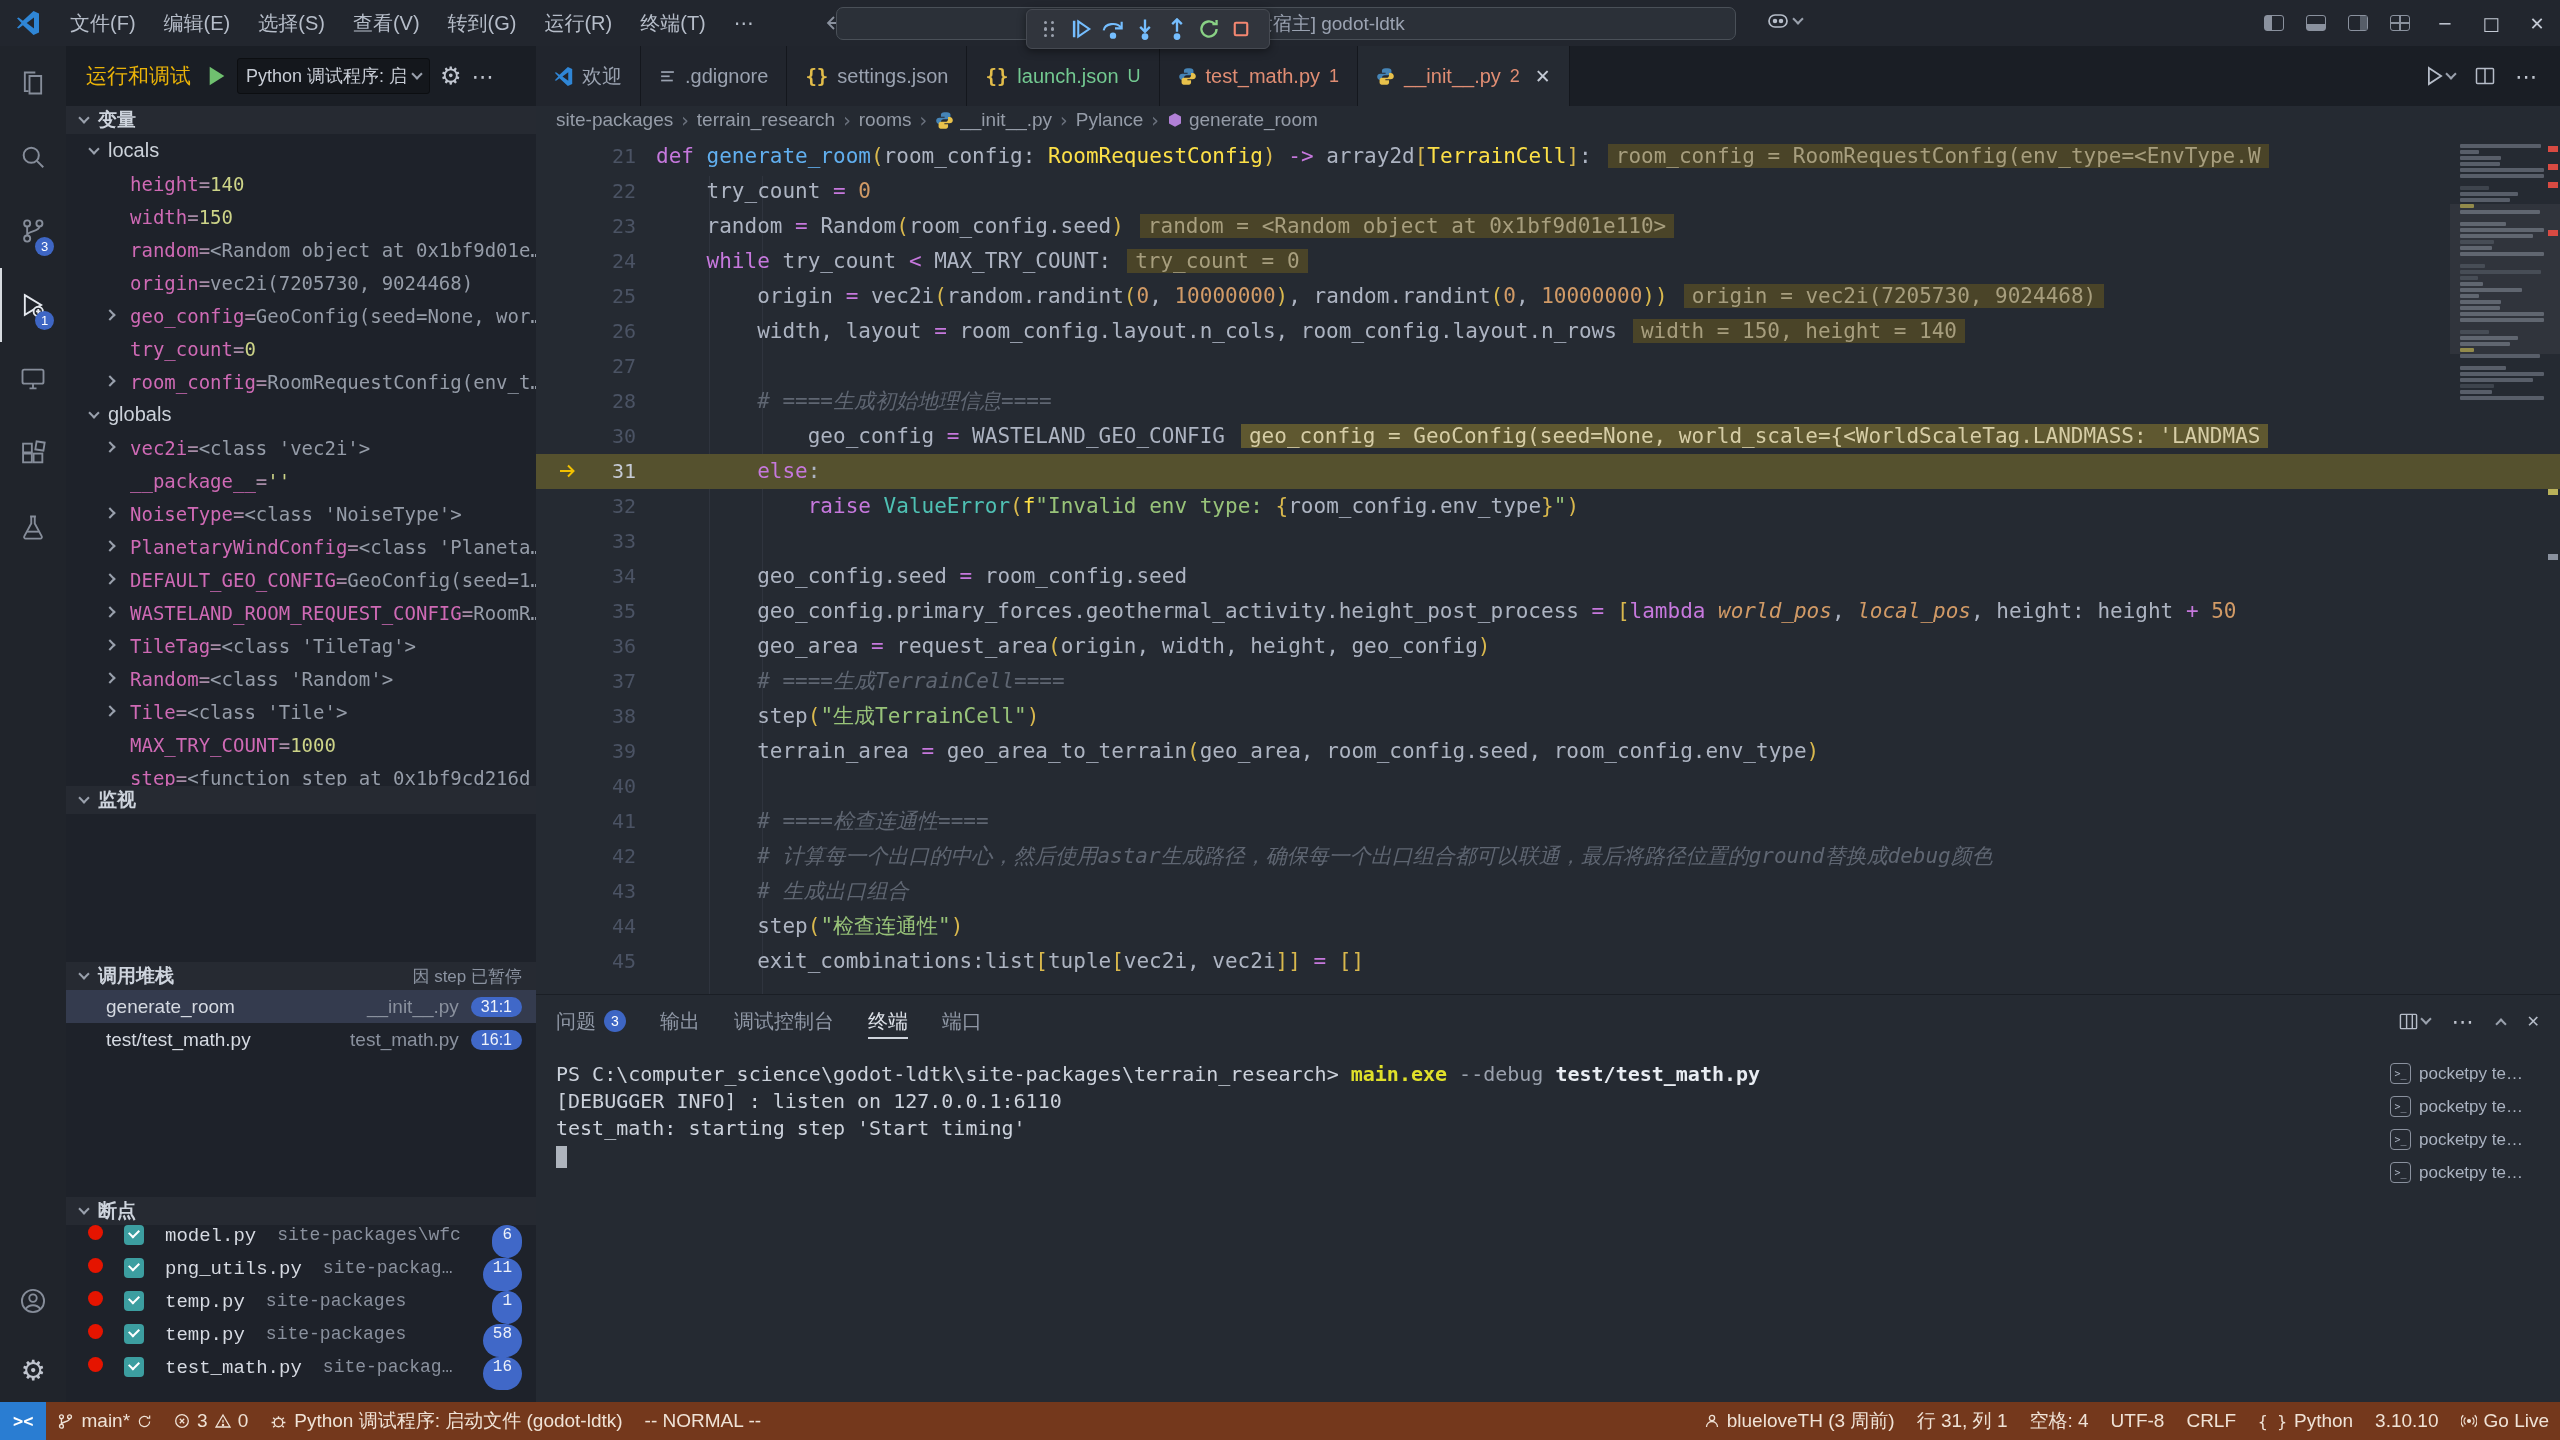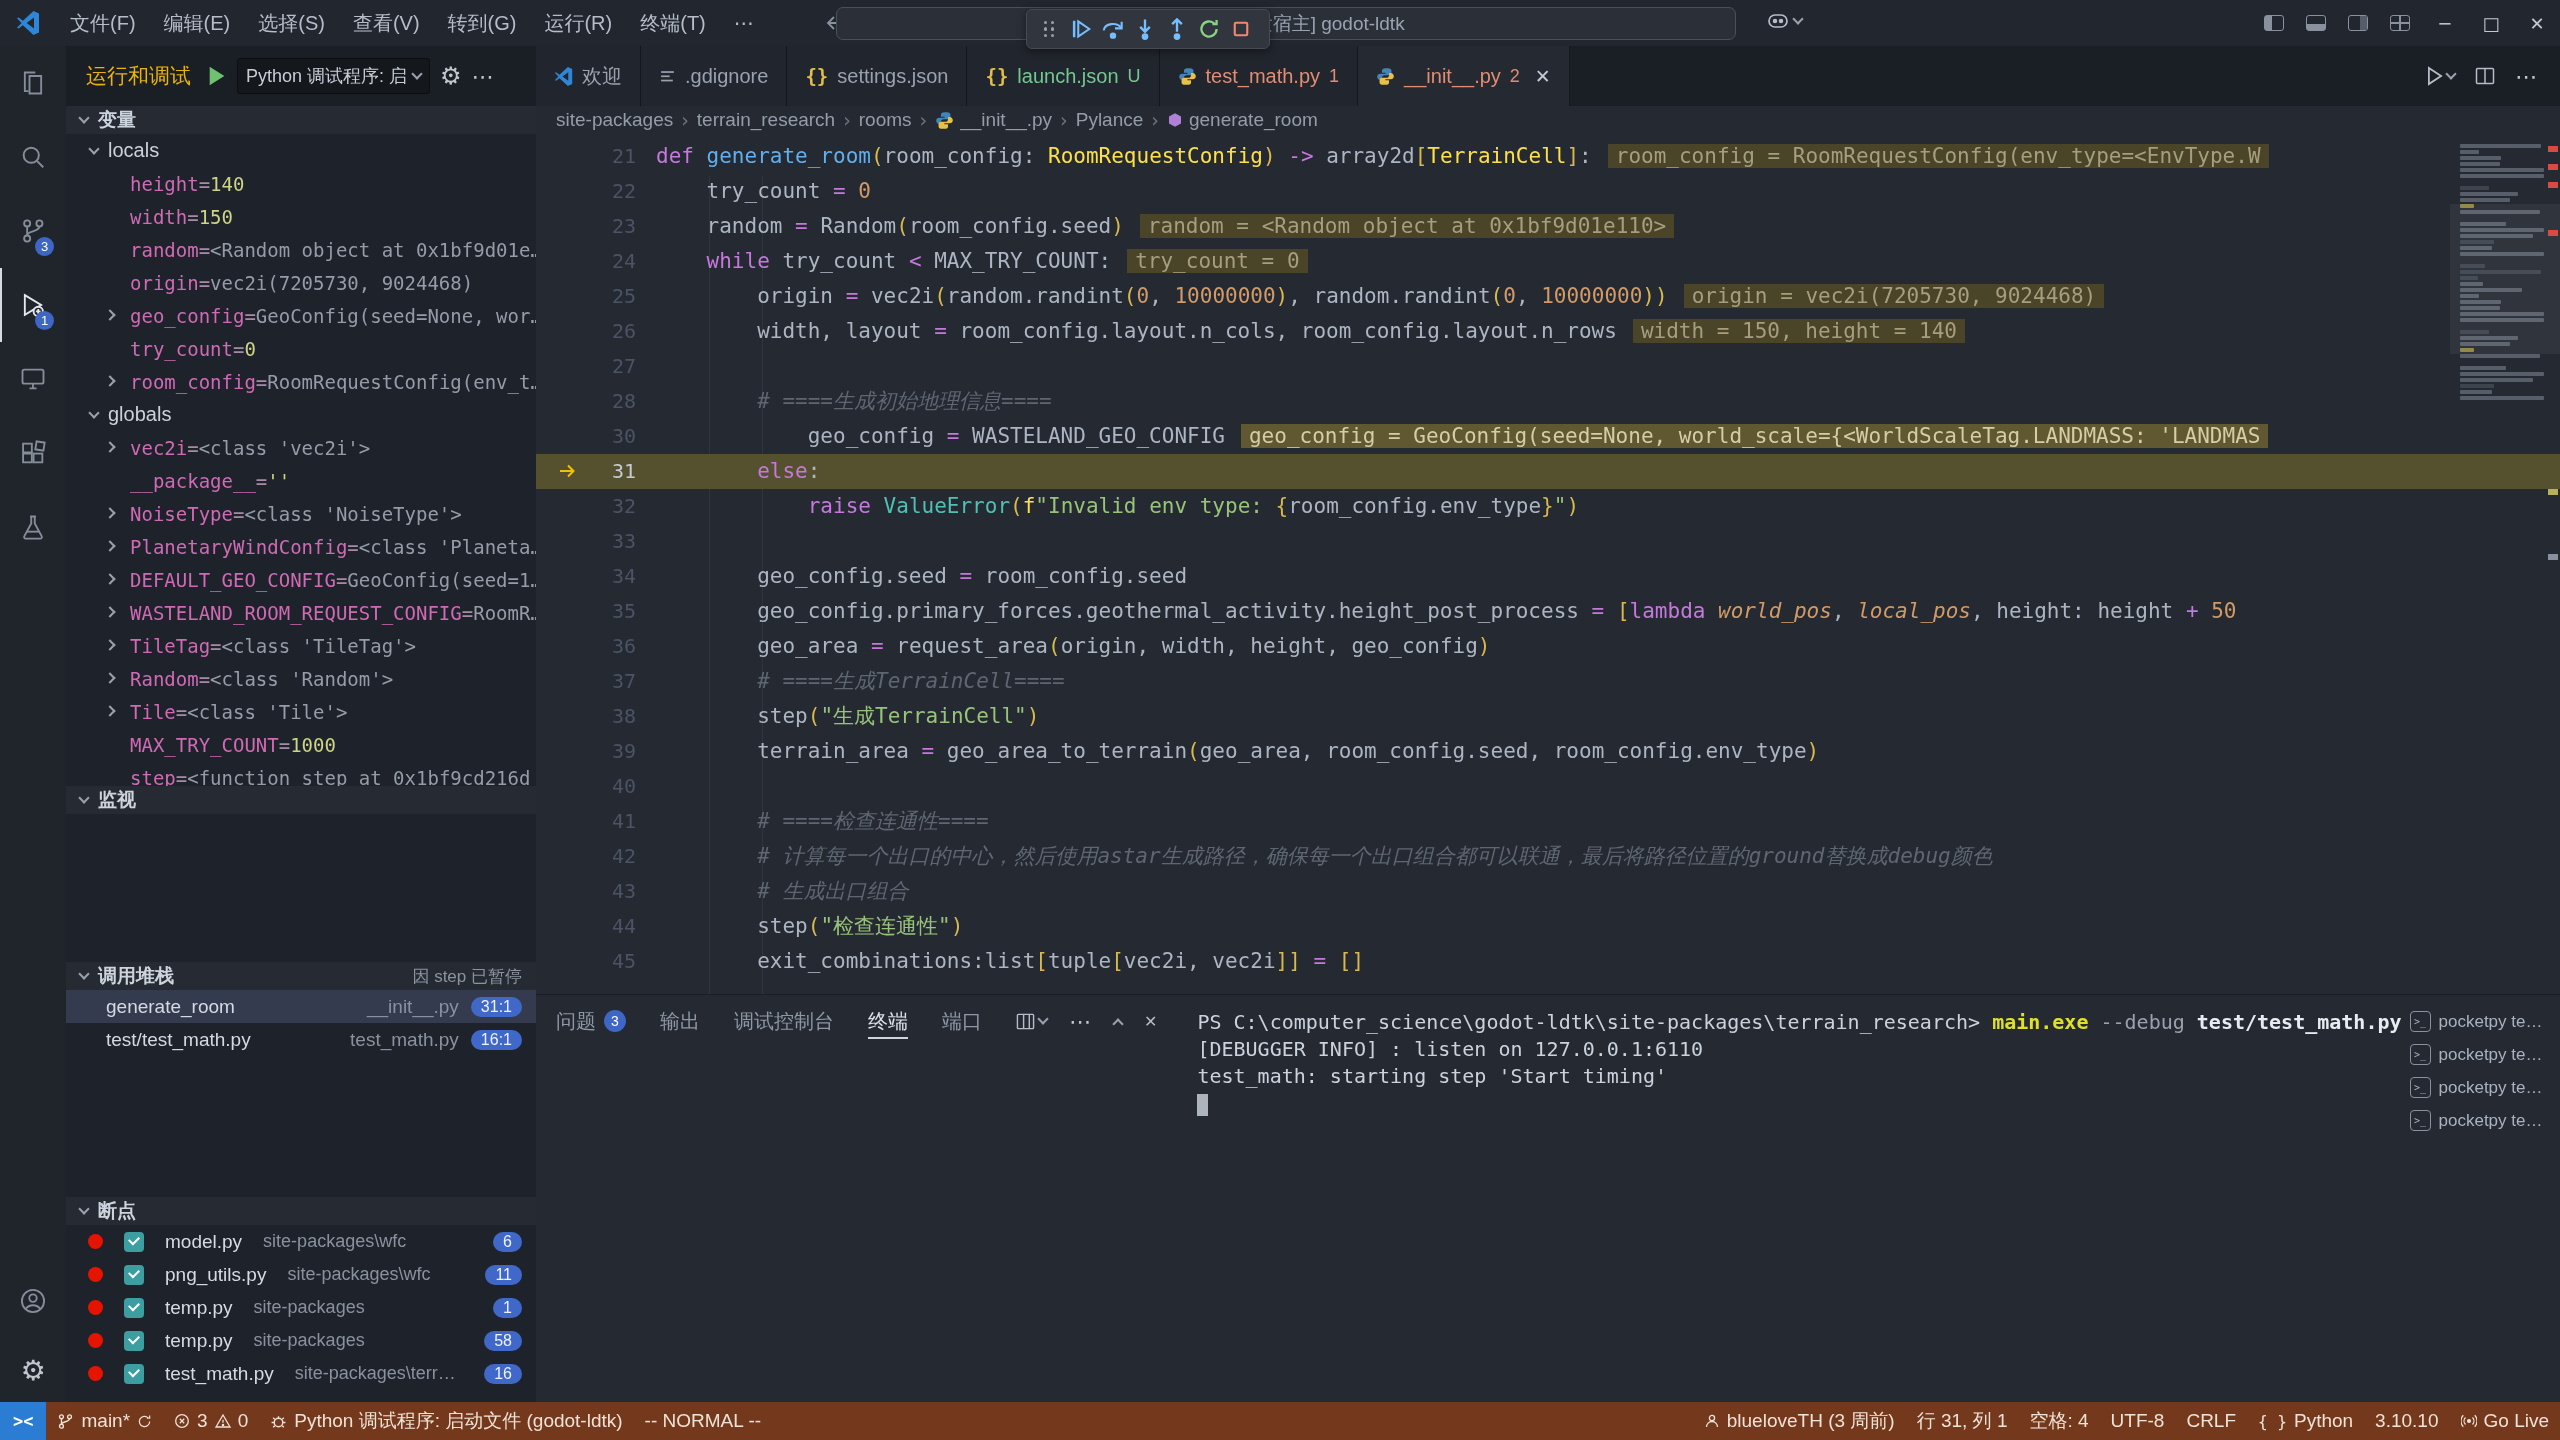--- a/index.html
+++ b/index.html
@@ -61,21 +61,21 @@
   .var-row{padding-left:64px;font-family:"DejaVu Sans Mono",monospace;font-size:19px;position:relative;}
   .var-row .exp{position:absolute;left:40px;top:12px;}
   .vname{color:#cf6ab5;}
   .veq{color:#a78ba6;}
   .vy{color:#cdd488;}
   .vg{color:#959ca8;}
   .cs-row{height:33px;display:flex;align-items:center;padding:0 14px 0 40px;font-size:19px;color:#d5dae2;}
   .cs-row.selected{background:#343b4e;}
   .cs-file{margin-left:auto;color:#8a919e;margin-right:12px;}
   .pill{background:#4068c8;color:#eef2fa;border-radius:20px;padding:1px 10px;font-size:16px;}
-  .bp-row{height:33px;display:flex;align-items:center;padding:0 14px 0 22px;gap:21px;font-size:19px;white-space:nowrap;overflow:hidden;}
+  .bp-row{height:33px;display:flex;padding:0 14px 0 22px;gap:21px;font-size:19px;white-space:nowrap;overflow:hidden;font-family:Liberation Mono, monospace;}
   .bp-dot{width:15px;height:15px;border-radius:50%;background:#e51400;flex:none;}
   .bp-check{width:20px;height:20px;border-radius:4px;background:#3c9ea0;position:relative;flex:none;}
   .bp-check::after{content:"";position:absolute;left:5px;top:4px;width:8px;height:5px;border-left:2.5px solid #fff;border-bottom:2.5px solid #fff;transform:rotate(-45deg);}
   .bp-file{color:#d6dae2;}
   .bp-path{color:#8a919e;font-size:18px;overflow:hidden;text-overflow:ellipsis;}
   .bp-row .pill{margin-left:auto;flex:none;}
 
   
   #editorcol{flex:1;min-width:0;display:flex;flex-direction:column;background:#252a32;}
   #tabstrip{height:60px;background:#1a1e25;display:flex;align-items:stretch;flex:none;position:relative;}
@@ -103,21 +103,21 @@
   .inlineval{background:#4a4428;color:#a79e7e;padding:0 8px;margin-left:16px;}
   .inlineval.bright{background:#5f5830;color:#d6cda6;}
   .indent-guide{position:absolute;top:42px;bottom:0;width:1px;background:#2f343e;}
   #minimap{position:absolute;right:16px;top:4px;width:84px;}
   .mm-bar{height:4px;margin-bottom:2px;border-radius:1px;}
   #mm-slider{position:absolute;right:0;top:70px;width:110px;height:150px;background:rgba(255,255,255,.05);}
   #ruler{position:absolute;right:2px;top:0;width:10px;bottom:0;}
   .rmark{position:absolute;width:10px;height:6px;}
 
   
-  #panel{height:408px;flex:none;background:#252a32;border-top:1px solid #1a1e25;display:flex;flex-direction:row;}
+  #panel{height:408px;flex:none;background:#252a32;border-top:1px solid #1a1e25;display:flex;flex-direction:column;}
   #panelhead{height:52px;display:flex;align-items:center;padding:0 20px;flex:none;}
   .ptab{display:flex;align-items:center;gap:8px;margin-right:34px;font-size:20px;color:#8f97a5;height:52px;line-height:52px;position:relative;}
   .ptab.active{color:#dde1e8;}
   .ptab.active::after{content:"";position:absolute;left:0;right:0;bottom:8px;height:2px;background:#cfd4dc;}
   .pbadge{min-width:22px;height:22px;border-radius:11px;background:#3e66c4;color:#fff;font-size:14px;display:flex;align-items:center;justify-content:center;padding:0 5px;}
   #panelicons{margin-left:auto;display:flex;align-items:center;gap:22px;color:#b6bdc9;}
   #panelmain{flex:1;display:flex;min-height:0;}
   #termwrap{flex:1;padding:14px 0 0 20px;min-width:0;}
   .tline{font-family:"DejaVu Sans Mono",monospace;font-size:20px;line-height:27px;white-space:pre;color:#ccd2dc;}
   .t-y{color:#e0e02a;font-weight:bold;} .t-g{color:#9aa1ad;} .t-w{color:#ccd2dc;} .t-wb{color:#e8ecf2;font-weight:bold;}

